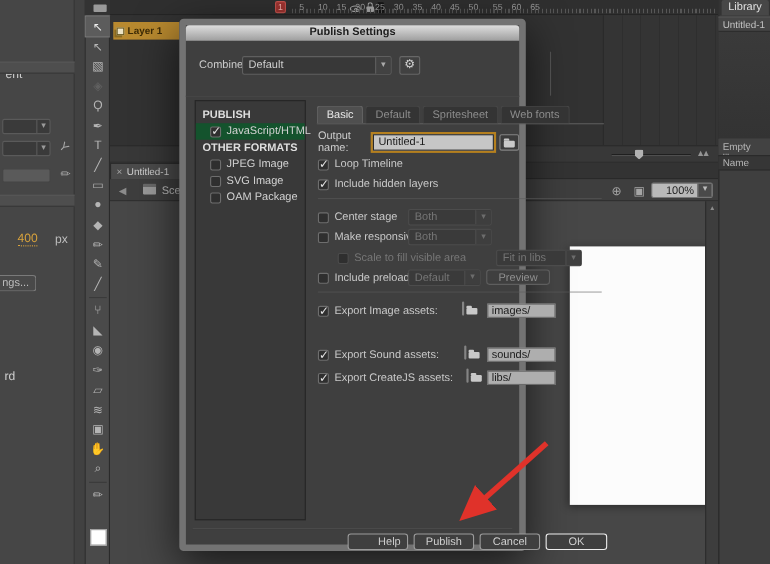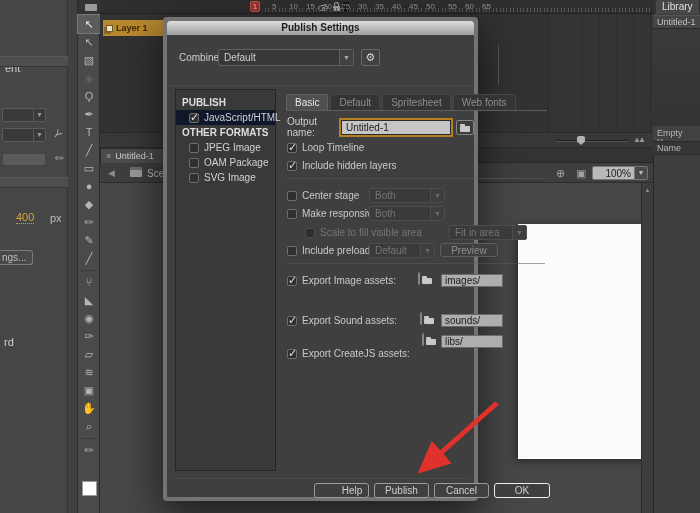--- a/index.html
+++ b/index.html
@@ -83,38 +83,38 @@
   .library { left:653px; top:0; width:47px; height:513px; background:#3f3f3f; border-left:1px solid #262626; }
   .lib-tabs { left:653px; top:0; width:47px; height:14px; background:#333; display:flex; gap:2px; padding-left:3px; }
   .lib-tab { background:#474747; color:#e0e0e0; padding:1px 6px 0; border-radius:2px 2px 0 0; font-size:10px; }
   .lib-tab.frag2 { background:transparent; color:#8f8f8f; padding:1px 2px 0; }
   .lib-doc { left:653px; top:15px; width:47px; height:14px; background:#454545; border-top:1px solid #555; border-bottom:1px solid #2a2a2a; color:#c3c3c3; padding:1px 0 0 4px; font-size:9px; }
   .lib-preview { left:653px; top:29px; width:47px; height:97px; background:linear-gradient(#3a3a3a,#333); }
   .lib-empty { left:653px; top:126px; width:47px; height:15px; background:#424242; color:#b5b5b5; padding:2px 0 0 4px; font-size:9px; }
   .lib-name { left:653px; top:141px; width:47px; height:14px; background:#363636; border-top:1px solid #2a2a2a; border-bottom:1px solid #2a2a2a; color:#b5b5b5; padding:1px 0 0 4px; font-size:9px; }
 
   
-  .dialog { left:163px; top:17px; width:315px; height:484px; background:#3f3f3f; border:4px solid #737373; border-radius:4px;
+  .dialog { left:163px; top:17px; width:315px; height:484px; background:#3f3f3f; border:6px solid #737373; border-radius:4px;
     box-shadow:0 12px 40px rgba(0,0,0,.65); z-index:10; }
   .dlg-title { position:absolute; left:0; top:0; right:0; height:14px; border-radius:3px 3px 0 0;
     background:linear-gradient(#dedede,#9e9e9e); color:#1c1c1c; font-weight:bold; text-align:center; line-height:14px; font-size:10px; }
   .dlg-label { color:#cccccc; }
   .dd { display:flex; height:17px; background:#383838; border:1px solid #5f5f5f; border-radius:2px; color:#cfcfcf; }
   .dd .val { flex:1; padding:2px 0 0 5px; }
   .dd .chev { width:14px; border-left:1px solid #5f5f5f; background:#424242; color:#aaa; font-size:7px; text-align:center; line-height:15px; }
   .dd.dim { border-color:#4c4c4c; background:#3a3a3a; color:#757575; }
   .dd.dim .chev { background:#3e3e3e; color:#6c6c6c; border-color:#4c4c4c; }
   .gear-btn { width:19px; height:17px; background:#414141; border:1px solid #676767; border-radius:2px; color:#cfcfcf; text-align:center; line-height:15px; font-size:11px; }
   .vline { width:1px; background:#2d2d2d; border-right:1px solid #4e4e4e; }
   .hline { height:1px; background:#323232; border-bottom:1px solid #4a4a4a; }
 
   .fmtbox { left:8px; top:68px; width:101px; height:382px; background:#393939; border:1px solid #252525; padding-top:5px; color:#d2d2d2; }
   .fmt-head { font-weight:bold; padding:2px 6px; color:#dedede; }
   .fmt-item { display:flex; align-items:center; gap:5px; padding:2px 4px 2px 13px; }
-  .fmt-item.selected { background:#0f172a; }
+  .fmt-item.selected { background:#14532d; }
 
   .tabbar { left:119px; top:73px; width:261px; height:17px; display:flex; border-bottom:1px solid #5c5c5c; }
   .tab { height:16px; line-height:16px; padding:0 8px; color:#8d8d8d; background:#343434; border:1px solid #454545; border-bottom:none; border-radius:3px 3px 0 0; margin-right:2px; }
   .tab.active { background:#4f4f4f; color:#e8e8e8; border-color:#616161; }
 
   .row { position:absolute; display:flex; align-items:center; gap:5px; }
   .cb { width:10px; height:10px; background:#2f2f2f; border:1px solid #6e6e6e; border-radius:2px; position:relative; flex:none; }
   .cb.checked::after { content:"✓"; position:absolute; left:0px; top:-3px; font-size:11px; color:#e3e3e3; }
   .cb.dim { border-color:#4c4c4c; }
   .dimtext { color:#767676; }
@@ -270,25 +270,25 @@
         <span class="cb checked"></span>
         <span>JavaScript/HTML</span>
       </div>
       <div class="fmt-head">OTHER FORMATS</div>
       <div class="fmt-item">
         <span class="cb"></span>
         <span>JPEG Image</span>
       </div>
       <div class="fmt-item">
         <span class="cb"></span>
-        <span>OAM Package</span>
+        <span>SVG Image</span>
       </div>
       <div class="fmt-item">
         <span class="cb"></span>
-        <span>SVG Image</span>
+        <span>OAM Package</span>
       </div>
     </div>
 
     
     <div class="abs tabbar">
       <span class="tab active">Basic</span>
       <span class="tab">Default</span>
       <span class="tab">Spritesheet</span>
       <span class="tab">Web fonts</span>
     </div>
@@ -327,21 +327,21 @@
     <div class="abs dd dim" style="left:202px; top:185px; width:76px; height:15px;">
       <span class="val" style="padding-top:1px;">Both</span>
       <span class="chev" style="line-height:13px;">▼</span>
     </div>
 
     <div class="row dimtext" style="left:138px; top:206px;">
       <span class="cb dim"></span>
       <span>Scale to fill visible area</span>
     </div>
     <div class="abs dd dim" style="left:282px; top:204px; width:78px; height:15px;">
-      <span class="val" style="padding-top:1px;">Fit in area</span>
+      <span class="val" style="padding-top:1px;">Fit in libs</span>
       <span class="chev" style="line-height:13px;">▼</span>
     </div>
 
     <div class="row" style="left:120px; top:224px;">
       <span class="cb"></span>
       <span>Include preloader</span>
     </div>
     <div class="abs dd dim" style="left:202px; top:222px; width:66px; height:15px;">
       <span class="val" style="padding-top:1px;">Default</span>
       <span class="chev" style="line-height:13px;">▼</span>
@@ -358,21 +358,21 @@
     <input class="abs assetfield" style="left: 274px; top: 253px;" readonly="" value="images/">
 
 
     <div class="row" style="left:120px; top:294px;">
       <span class="cb checked"></span>
       <span>Export Sound assets:</span>
     </div>
     <span class="abs folder-btn" style="left:251px; top:292px;"></span>
     <input class="abs assetfield" style="left: 274px; top: 293px;" readonly="" value="sounds/">
 
-    <div class="row" style="left:120px; top:327px;">
+    <div class="row" style="left:120px; top:315px;">
       <span class="cb checked"></span>
       <span>Export CreateJS assets:</span>
     </div>
     <span class="abs folder-btn" style="left:251px; top:313px;"></span>
     <input class="abs assetfield" style="left: 274px; top: 314px;" readonly="" value="libs/">
 
     
     <div class="abs hline" style="left:6px; right:6px; top:457px;"></div>
     <div class="abs btn" style="left:147px; top:462px; width:55px;padding-left:21px;">Help</div>
     <div class="abs btn" style="left:207px; top:462px; width:55px;">Publish</div>

